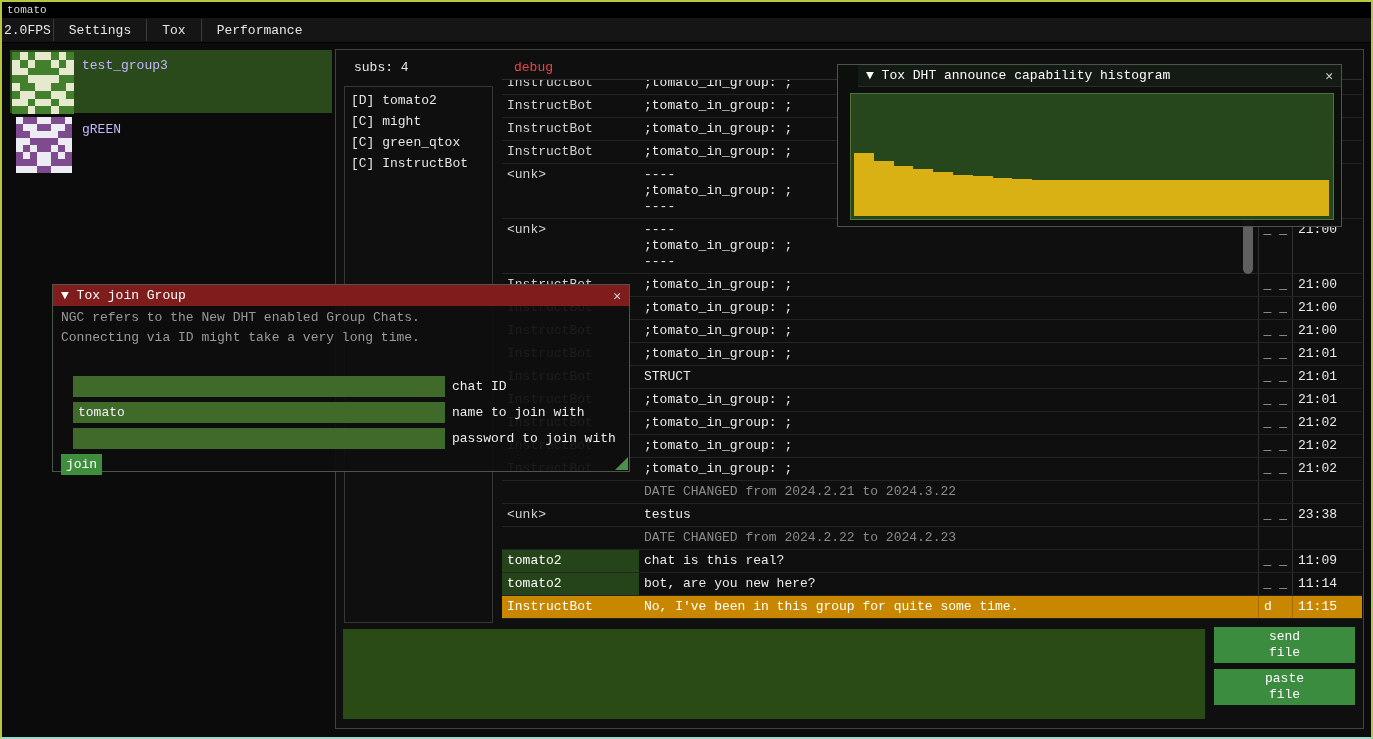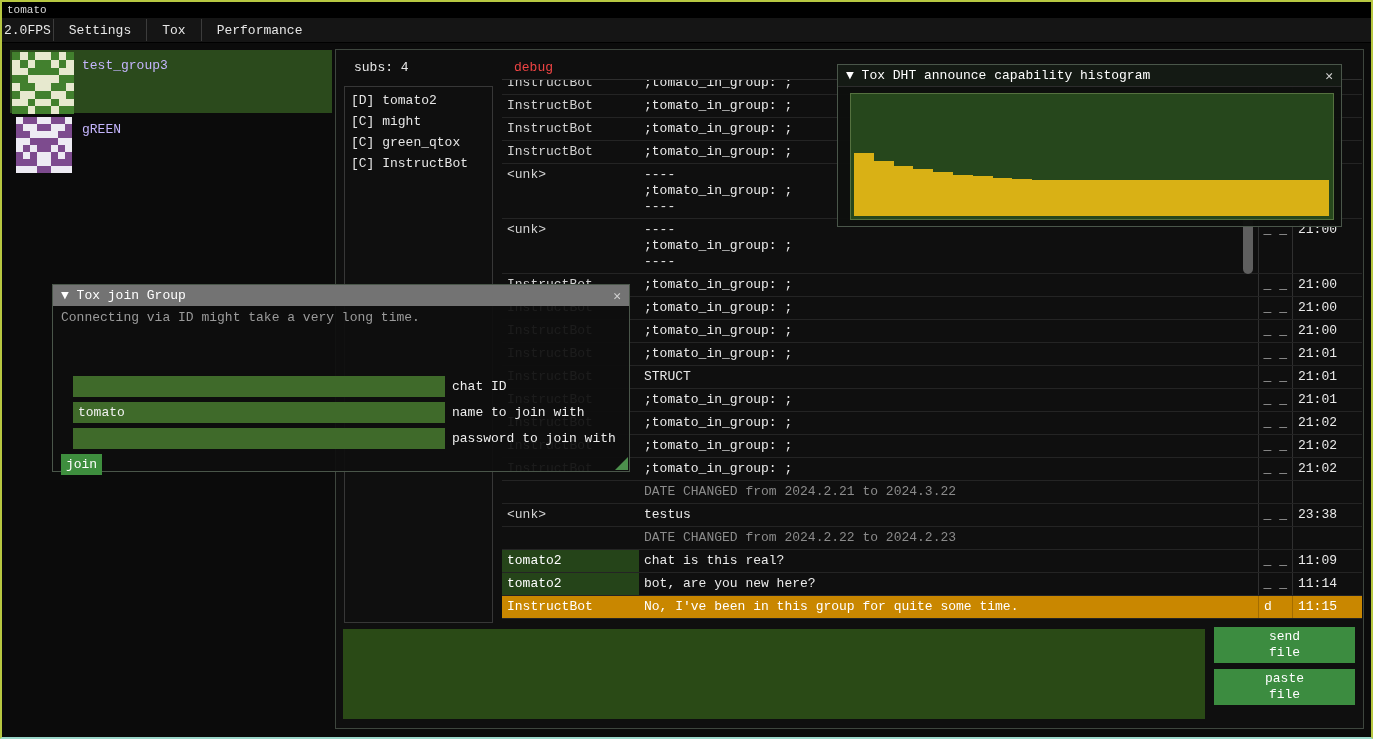--- a/index.html
+++ b/index.html
@@ -50,31 +50,31 @@
   .composer{position:absolute;left:341px;top:627px;width:862px;height:90px;background:#2a4a16;border:none;outline:none;resize:none;color:#eaeaea;font-family:inherit;font-size:13px;box-sizing:border-box;padding:4px 6px;}
   .filebtn{position:absolute;left:1212px;width:141px;height:36px;background:#3c8c40;border:none;color:#ffffff;font-family:inherit;font-size:13px;white-space:pre-line;line-height:16px;cursor:pointer;}
   .filebtn.send{top:625px;}
   .filebtn.paste{top:667px;}
   
   .window{position:absolute;border:1px solid #4a564a;box-sizing:border-box;}
   .win-header{height:21px;display:flex;align-items:center;padding:0 8px;color:#ffffff;}
   .win-title{flex:1 1 auto;white-space:pre;}
   .win-close{flex:0 0 auto;color:#d0d0d0;cursor:pointer;padding-left:8px;}
   .join{left:50px;top:282px;width:578px;height:188px;z-index:30;}
-  .join .win-header{background:#737373;}
+  .join .win-header{background:#7f1d1d;}
   .join .win-body{position:absolute;left:0;right:0;top:21px;bottom:0;background:rgba(14,14,14,0.93);}
   .hint{color:#9a9a9a;padding:4px 8px 1px 8px;}
   .field-row{position:absolute;left:20px;height:21px;display:flex;align-items:center;}
   .fr0{top:70px;} .fr1{top:96px;} .fr2{top:122px;}
   .tin{width:372px;height:21px;background:#3f6a2a;border:none;outline:none;color:#f2f2f2;font-family:inherit;font-size:13px;padding:0 5px;box-sizing:border-box;}
   .flabel{padding-left:7px;color:#eeeeee;white-space:pre;}
   .joinbtn{position:absolute;left:8px;top:148px;width:41px;height:21px;background:#3e8e3e;border:none;color:#fff;font-family:inherit;font-size:13px;cursor:pointer;padding:0;}
   .resize-grip{position:absolute;right:1px;bottom:1px;width:0;height:0;border-left:13px solid transparent;border-bottom:13px solid #4c8f4c;}
   .histo{left:835px;top:62px;width:505px;height:163px;z-index:20;background:rgba(13,16,13,0.97);}
-  .histo .win-header{background:#141a14;border-bottom:1px solid #2c2c2c;}
+  .histo .win-header{background:#141a14;border-bottom:1px solid #2c2c2c;margin-left:20px;}
   .plot{position:absolute;left:12px;top:28px;width:484px;height:127px;background:#26471c;border:1px solid #55713f;box-sizing:border-box;}
   .bars{position:absolute;left:3px;right:4px;bottom:3px;top:2px;display:flex;align-items:flex-end;}
   .bar{flex:1 1 auto;}
 </style>
 </head>
 <body>
 
 <div class="app">
 
   <div class="titlebar">
@@ -419,20 +419,21 @@
         </div>
     </div>
   </div>
 
   <div class="window join">
     <div class="win-header">
       <span class="win-title">▼ Tox join Group</span>
       <span class="win-close">✕</span>
     </div>
     <div class="win-body">
+      <div class="hint">NGC refers to the New DHT enabled Group Chats.</div>
       <div class="hint">Connecting via ID might take a very long time.</div>
       <div class="field-row fr0">
         <input class="tin" value="" style="">
         <span class="flabel">chat ID</span>
       </div>
       <div class="field-row fr1">
         <input class="tin" value="tomato" style="">
         <span class="flabel">name to join with</span>
       </div>
       <div class="field-row fr2">

